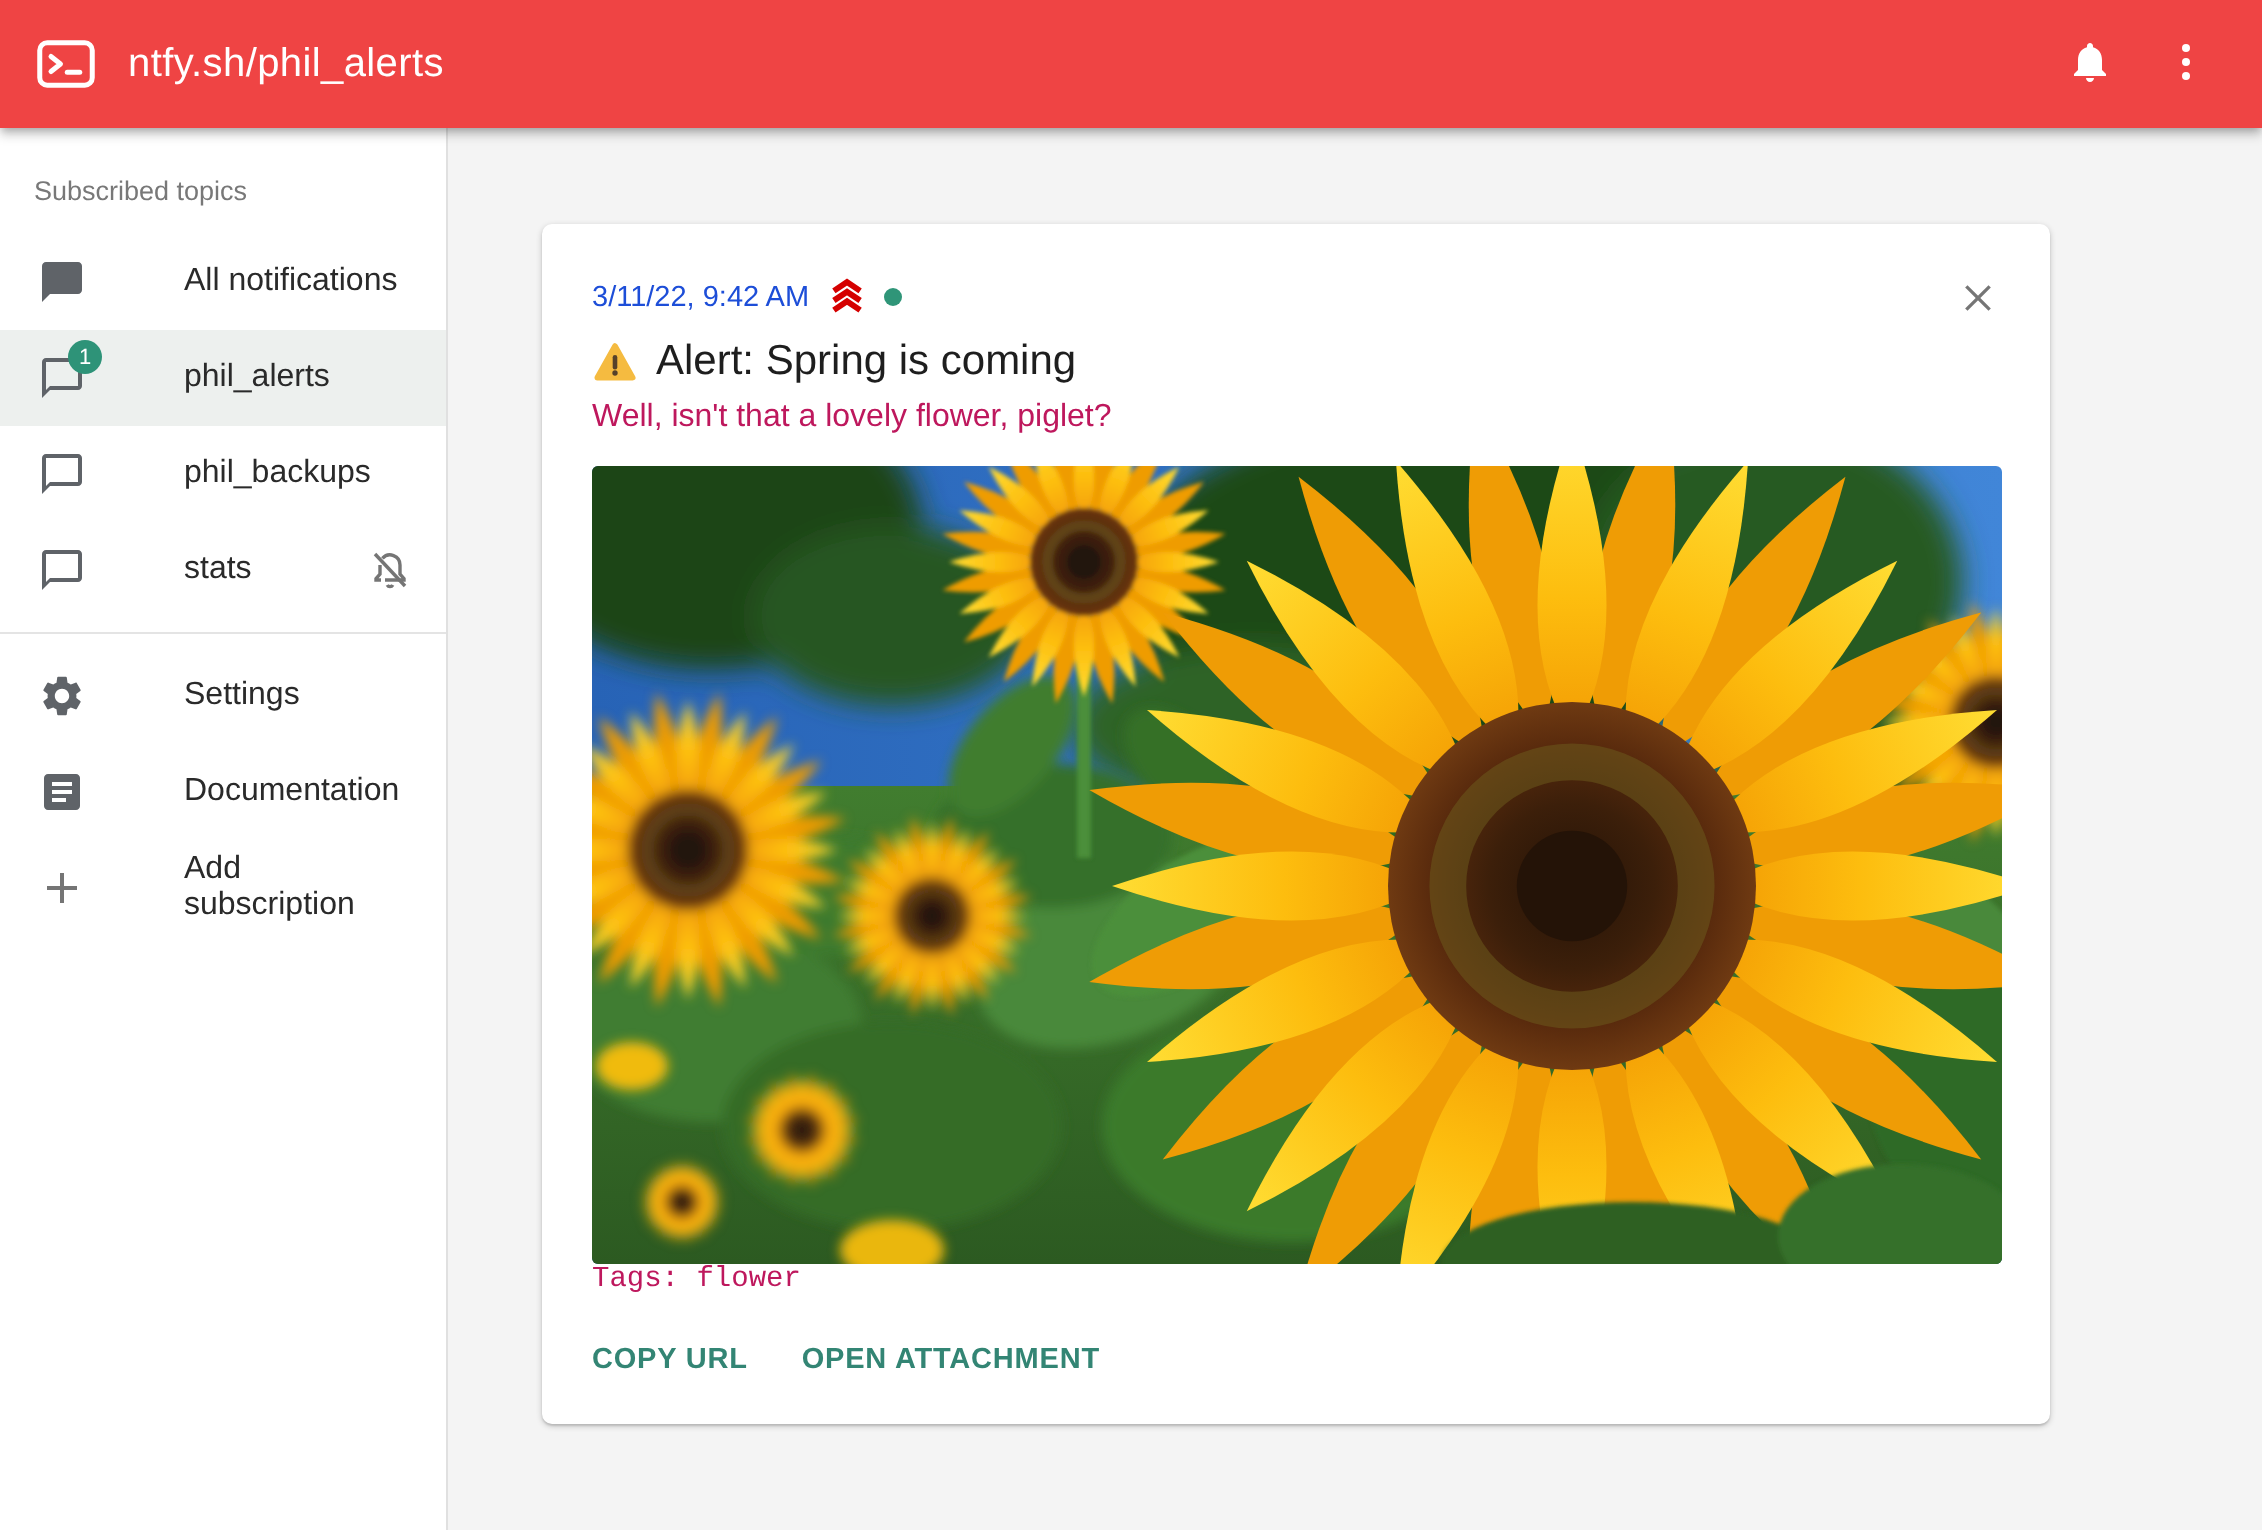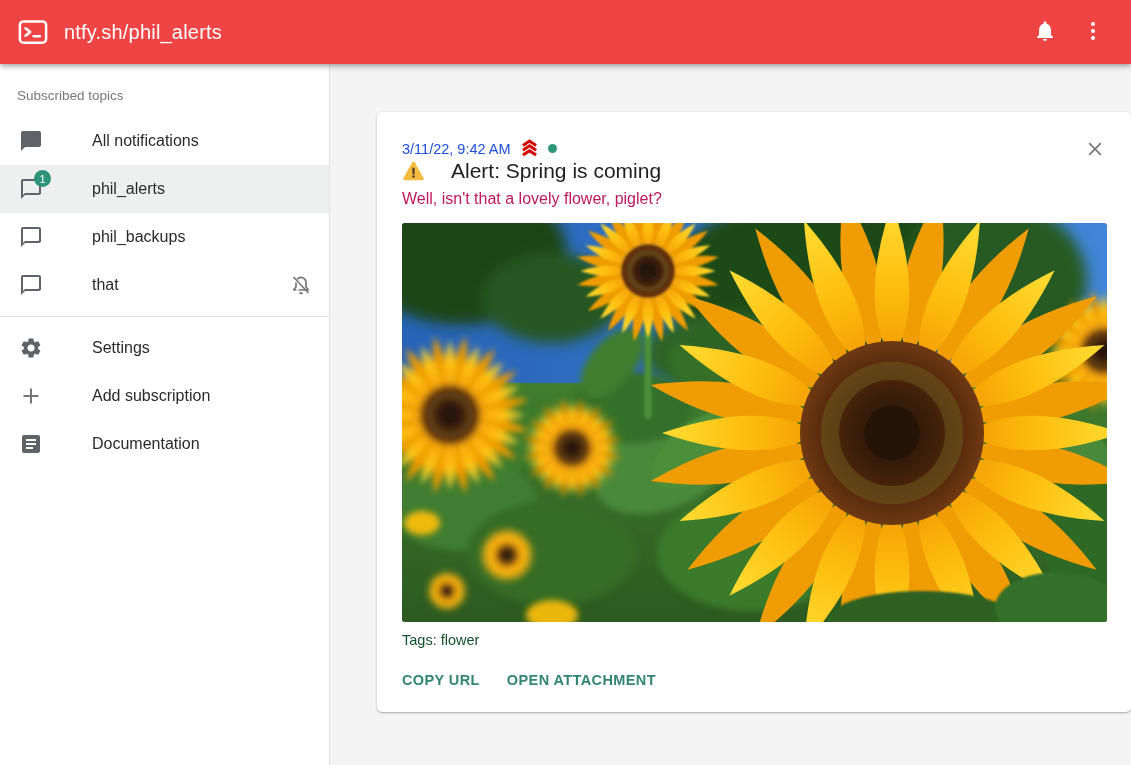--- a/index.html
+++ b/index.html
@@ -11,46 +11,46 @@
     padding:0 14px 0 16px; box-shadow:0 2px 4px -1px rgba(0,0,0,.25), 0 4px 5px 0 rgba(0,0,0,.15);
     position:relative; z-index:10; }
   .appbar .logo { width:34px; height:34px; display:grid; place-items:center; margin-right:14px; }
   .appbar .title { font-size:20px; font-weight:500; letter-spacing:.2px; }
   .appbar .spacer { flex:1; }
   .icon-btn { width:48px; height:48px; display:grid; place-items:center; border:none; background:transparent;
     cursor:pointer; border-radius:50%; }
 
   
   .shell { display:flex; height:701px; }
-  .sidebar { width:330px; background:#fff; border-right:1px solid #e0e0e0; padding-top:8px; }
+  .sidebar { width:224px; background:#fff; border-right:1px solid #e0e0e0; padding-top:8px; }
   .subheader { color:#787878; font-size:13.5px; padding:16px 16px 14px 17px; }
   .nav-item { height:48px; display:flex; align-items:center; padding:0 16px 0 19px; cursor:pointer;
     color:#2a2a2a; font-size:16px;gap:39px; }
   .nav-item.selected { background:#edf0ee; }
   .nav-icon { width:24px; height:24px; margin-right:10px; position:relative; flex:0 0 24px; }
   .nav-label { flex:1; }
   .trail-icon { width:24px; height:24px; }
   .badge { position:absolute; top:-7px; right:-8px; min-width:17px; height:17px; border-radius:9px;
     background:#2e9378; color:#fff; font-size:11px; display:grid; place-items:center; padding:0 4px; }
   .divider { border:none; border-top:1px solid #e4e4e4; margin:7px 0; }
 
   
   .main { flex:1; background:#f4f4f4; position:relative; }
   .card { position:absolute; left:47px; top:48px; width:754px; background:#fff; border-radius:5px;
     box-shadow:0 1px 3px rgba(0,0,0,.2), 0 1px 1px rgba(0,0,0,.12); padding:26px 24px 20px 25px; }
   .meta-row { display:flex; align-items:center; gap:5px; color:#1d4ed8; font-size:14.5px; }
   .prio { width:21px; height:21px; margin-left:3px; }
   .new-dot { width:9px; height:9px; border-radius:50%; background:#2f9578; margin-left:3px; }
   .close-btn { position:absolute; top:26px; right:24px; width:24px; height:24px; border:none;
     background:transparent; cursor:pointer; display:grid; place-items:center; }
-  .ntitle { display:flex; align-items:center; gap:26px; margin-top:0; font-size:21px; color:#1e1e1e; }
+  .ntitle { display:flex; align-items:center; gap:9px; margin-top:10px; font-size:21px; color:#1e1e1e; }
   .warn { width:23px; height:23px; }
   .nbody { margin-top:7px; font-size:16px; color:#be185d; }
   .image-wrap { margin-top:15px; width:705px; height:399px; border-radius:3px; overflow:hidden; cursor:pointer; }
-  .tags { margin-top:10px; color:#14532d; font-size:14.5px; }
+  .tags { margin-top:0; color:#be185d; font-size:14.5px;font-family:Liberation Mono, monospace; }
   .actions { margin-top:20px; display:flex; gap:27px;align-items:flex-end; }
   .text-btn { border:none; background:transparent; color:#338574; font-family:inherit; font-size:14.5px;
     font-weight:bold; letter-spacing:.4px; cursor:pointer; padding:4px 0; }
 </style>
 </head>
 <body>
 
 <header class="appbar">
   <span class="logo">
     <svg width="30" height="30" viewBox="0 0 24 24">
@@ -111,21 +111,21 @@
       </span>
       <span class="nav-label">phil_backups</span>
     </div>
 
     <div class="nav-item">
       <span class="nav-icon">
         <svg width="24" height="24" viewBox="0 0 24 24" fill="#5f6368">
             <path d="M20 2H4c-1.1 0-2 .9-2 2v18l4-4h14c1.1 0 2-.9 2-2V4c0-1.1-.9-2-2-2zm0 14H6l-2 2V4h16v12z"></path>
           </svg>
       </span>
-      <span class="nav-label">that</span>
+      <span class="nav-label">stats</span>
       <span class="trail-icon">
         <svg width="24" height="24" viewBox="0 0 24 24" fill="none" stroke="#757575" stroke-width="1.7">
             <path d="M8.2 6.2A5 5 0 0 1 17 9.5V14l2 2.3v.7H9.5"></path>
             <path d="M7 9.5V14l-2 2.3v.7h2.5"></path>
             <path d="M10.6 19.5a1.6 1.6 0 0 0 2.8 0"></path>
             <line x1="4.5" y1="4" x2="19.5" y2="20"></line>
           </svg>
       </span>
     </div>
 
@@ -135,35 +135,35 @@
       <span class="nav-icon">
         <svg width="24" height="24" viewBox="0 0 24 24" fill="#5f6368">
             <path d="M19.14 12.94c.04-.3.06-.61.06-.94 0-.32-.02-.64-.07-.94l2.03-1.58c.18-.14.23-.41.12-.61l-1.92-3.32c-.12-.22-.37-.29-.59-.22l-2.39.96c-.5-.38-1.03-.7-1.62-.94l-.36-2.54c-.04-.24-.24-.41-.48-.41h-3.84c-.24 0-.43.17-.47.41l-.36 2.54c-.59.24-1.13.57-1.62.94l-2.39-.96c-.22-.08-.47 0-.59.22L2.74 8.87c-.12.21-.08.47.12.61l2.03 1.58c-.05.3-.09.63-.09.94s.02.64.07.94l-2.03 1.58c-.18.14-.23.41-.12.61l1.92 3.32c.12.22.37.29.59.22l2.39-.96c.5.38 1.03.7 1.62.94l.36 2.54c.05.24.24.41.48.41h3.84c.24 0 .44-.17.47-.41l.36-2.54c.59-.24 1.13-.56 1.62-.94l2.39.96c.22.08.47 0 .59-.22l1.92-3.32c.12-.22.07-.47-.12-.61l-2.01-1.58zM12 15.6c-1.98 0-3.6-1.62-3.6-3.6s1.62-3.6 3.6-3.6 3.6 1.62 3.6 3.6-1.62 3.6-3.6 3.6z"></path>
           </svg>
       </span>
       <span class="nav-label">Settings</span>
     </div>
 
     <div class="nav-item">
       <span class="nav-icon">
+        <svg width="24" height="24" viewBox="0 0 24 24" fill="#5f6368">
+            <path d="M19 3H5c-1.1 0-2 .9-2 2v14c0 1.1.9 2 2 2h14c1.1 0 2-.9 2-2V5c0-1.1-.9-2-2-2zm-5 14H7v-2h7v2zm3-4H7v-2h10v2zm0-4H7V7h10v2z"></path>
+          </svg>
+      </span>
+      <span class="nav-label">Documentation</span>
+    </div>
+
+    <div class="nav-item">
+      <span class="nav-icon">
         <svg width="24" height="24" viewBox="0 0 24 24" fill="none" stroke="#757575" stroke-width="2">
             <line x1="12" y1="4.5" x2="12" y2="19.5"></line>
             <line x1="4.5" y1="12" x2="19.5" y2="12"></line>
           </svg>
       </span>
       <span class="nav-label">Add subscription</span>
-    </div>
-
-    <div class="nav-item">
-      <span class="nav-icon">
-        <svg width="24" height="24" viewBox="0 0 24 24" fill="#5f6368">
-            <path d="M19 3H5c-1.1 0-2 .9-2 2v14c0 1.1.9 2 2 2h14c1.1 0 2-.9 2-2V5c0-1.1-.9-2-2-2zm-5 14H7v-2h7v2zm3-4H7v-2h10v2zm0-4H7V7h10v2z"></path>
-          </svg>
-      </span>
-      <span class="nav-label">Documentation</span>
     </div>
   </nav>
 
   <main class="main">
     <section class="card">
 
       <div class="meta-row">
         <span>3/11/22, 9:42 AM</span>
         <span class="prio">
           <svg width="21" height="21" viewBox="0 0 24 24" fill="none" stroke="#d50000" stroke-width="3.4">

